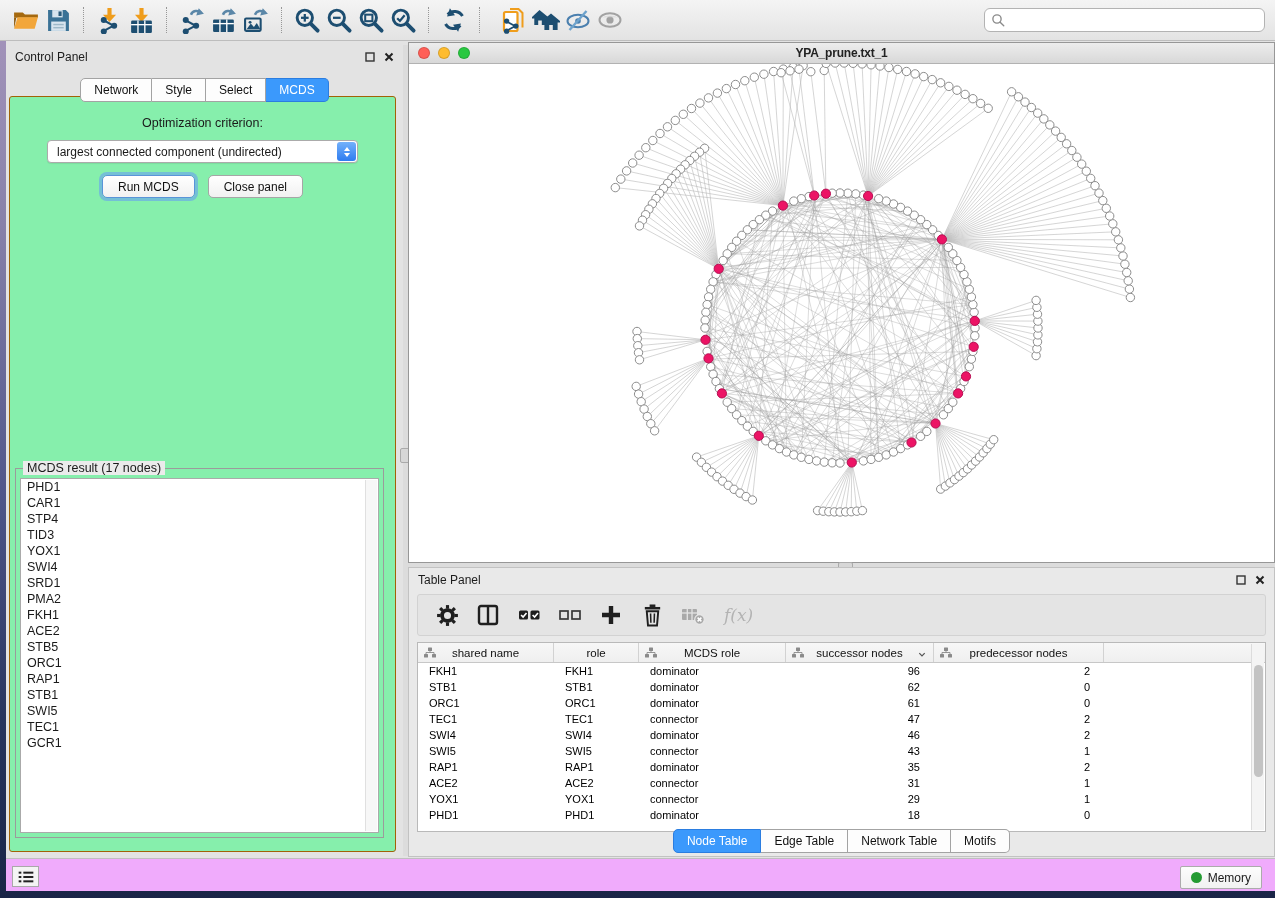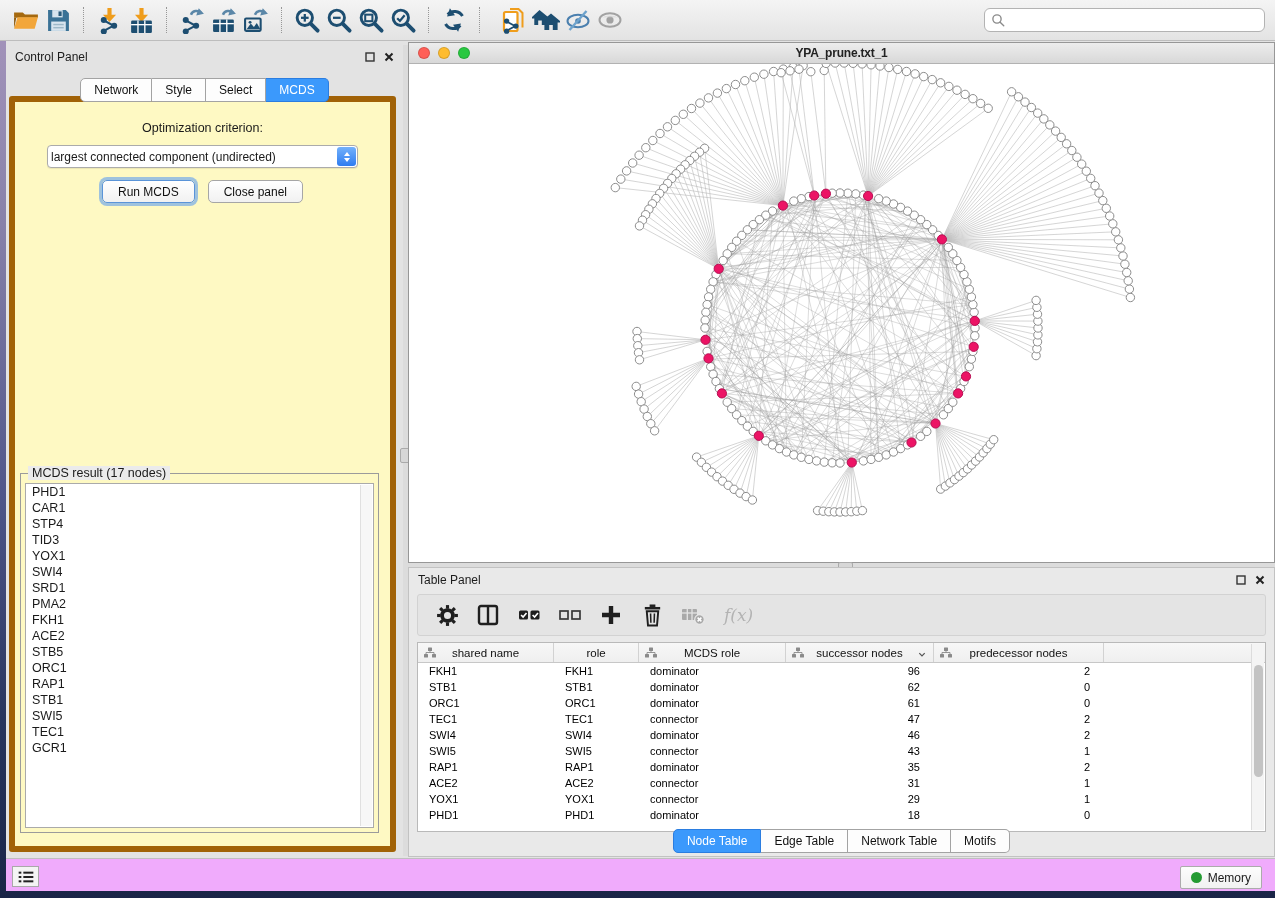--- a/index.html
+++ b/index.html
@@ -25,25 +25,25 @@
   
   .control-panel { position:absolute; left:0; top:4px; width:397px; height:811px; background:#e3e3e3; }
   .panel-header { height:24px; display:flex; align-items:center; padding:0 9px; font-size:12px; color:#1c1c1c;gap:47px; }
   .panel-header .ph-icons { margin-left:auto; display:flex; gap:9px; align-items:center; }
   .seg-tabs { display:flex; justify-content:center; margin-top:9px; position:relative; z-index:2; }
   .seg-tab { padding:4px 13px 4px; font-size:12px; background:#fdfdfd; border:1px solid #a3a3a3; border-left:none; color:#111; }
   .seg-tab:first-child { border-left:1px solid #a3a3a3; border-radius:5px 0 0 5px; }
   .seg-tab:last-child { border-radius:0 5px 5px 0; }
   .seg-tab.active { background:var(--accent,#3b99fc); border-color:#2b7de0; color:#fff; }
   .cp-content { position:absolute; left:3px; right:7px; top:51px; bottom:4px;
-                background:#fef9c3; border:6px solid #a16207; border-radius:3px; }
+                background:#86efac; border:1px solid #a16207; border-radius:3px; }
   .opt-label { text-align:center; margin-top:19px; font-size:12.5px; }
   .combo { position:relative; margin:10px auto 0; width:311px; height:23px; background:#fff;
            border:1px solid #ababab; border-radius:4px; display:flex; align-items:center;
-           padding:0 24px 0 3px; font-size:12px; box-shadow:0 1px 1px rgba(0,0,0,.08); }
+           padding:0 24px 0 9px; font-size:12px; box-shadow:0 1px 1px rgba(0,0,0,.08); }
   .combo-stepper { position:absolute; right:1px; top:1px; bottom:1px; width:19px; border-radius:3px;
                    background:linear-gradient(#73b1fb,#2e7cf0); display:flex; flex-direction:column;
                    align-items:center; justify-content:center; gap:2px; }
   .tri-up { width:0; height:0; border-left:3.5px solid transparent; border-right:3.5px solid transparent; border-bottom:4.5px solid #fff; }
   .tri-down { width:0; height:0; border-left:3.5px solid transparent; border-right:3.5px solid transparent; border-top:4.5px solid #fff; }
   .btn-row { display:flex; justify-content:center; gap:13px; margin-top:12px; }
   .btn { height:23px; padding:0 15px; background:linear-gradient(#ffffff,#f1f1f1); border:1px solid #a6a6a6;
          border-radius:5px; font-size:12px; font-family:inherit; color:#111; }
   .btn.focus-ring { box-shadow:0 0 0 3px rgba(106,165,237,.65); border-color:#5a94d8; }
   .groupbox { position:absolute; left:5px; right:11px; top:371px; bottom:13px; border:1px solid #9b9b9b; }

